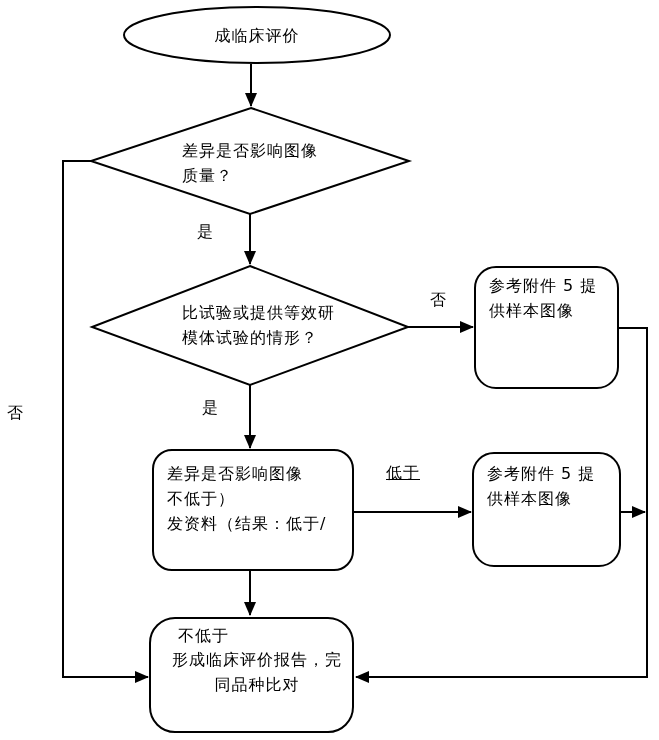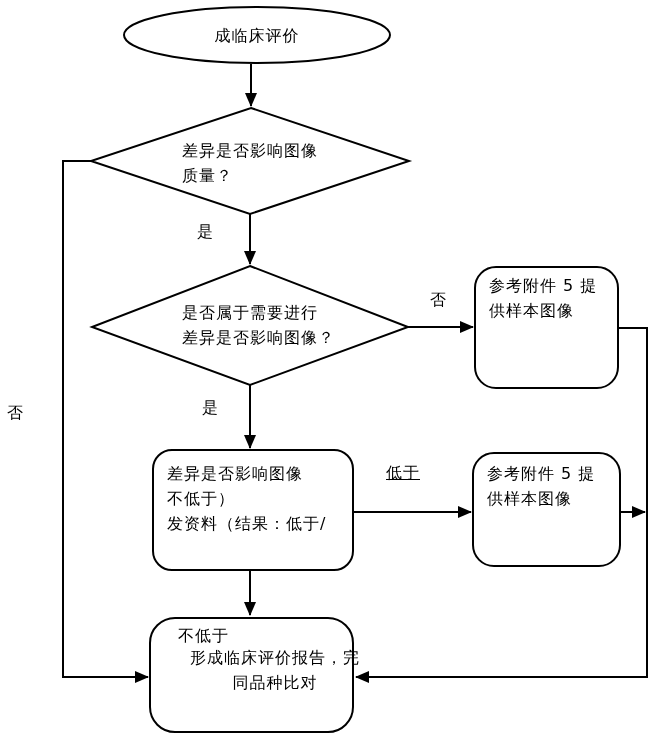--- a/index.html
+++ b/index.html
@@ -84,41 +84,41 @@
   </svg>
 
   <div class="node-text centered" style="left:124px; top:23px; width:266px;">成临床评价</div>
 
   <div class="node-text" style="left:182px; top:138px;">
     <div>差异是否影响图像</div>
     <div>质量？</div>
   </div>
 
   <div class="node-text" style="left:182px; top:300px;">
-    <div>是否属于需要进行</div>
-    <div>差异是否影响图像？</div>
+    <div>比试验或提供等效研</div>
+    <div>模体试验的情形？</div>
   </div>
 
   <div class="node-text" style="left:489px; top:273px;">
     <div>参考附件 5 提</div>
     <div>供样本图像</div>
   </div>
 
   <div class="node-text" style="left:167px; top:461px;">
     <div>差异是否影响图像</div>
     <div>不低于）</div>
     <div>发资料（结果：低于/</div>
   </div>
 
   <div class="node-text" style="left:487px; top:461px;">
     <div>参考附件 5 提</div>
     <div>供样本图像</div>
   </div>
 
-  <div class="node-text centered" style="left:156px; top:647px; width:238px;font-family:Liberation Mono, monospace;">
+  <div class="node-text centered" style="left:138px; top:647px; width:238px;">
     <div>形成临床评价报告，完</div>
     <div>同品种比对</div>
   </div>
 
   <div class="edge-label" style="left:197px; top:221px;">是</div>
 
   <div class="edge-label" style="left:202px; top:397px;">是</div>
 
   <div class="edge-label" style="left:7px; top:402px;">否</div>
 

